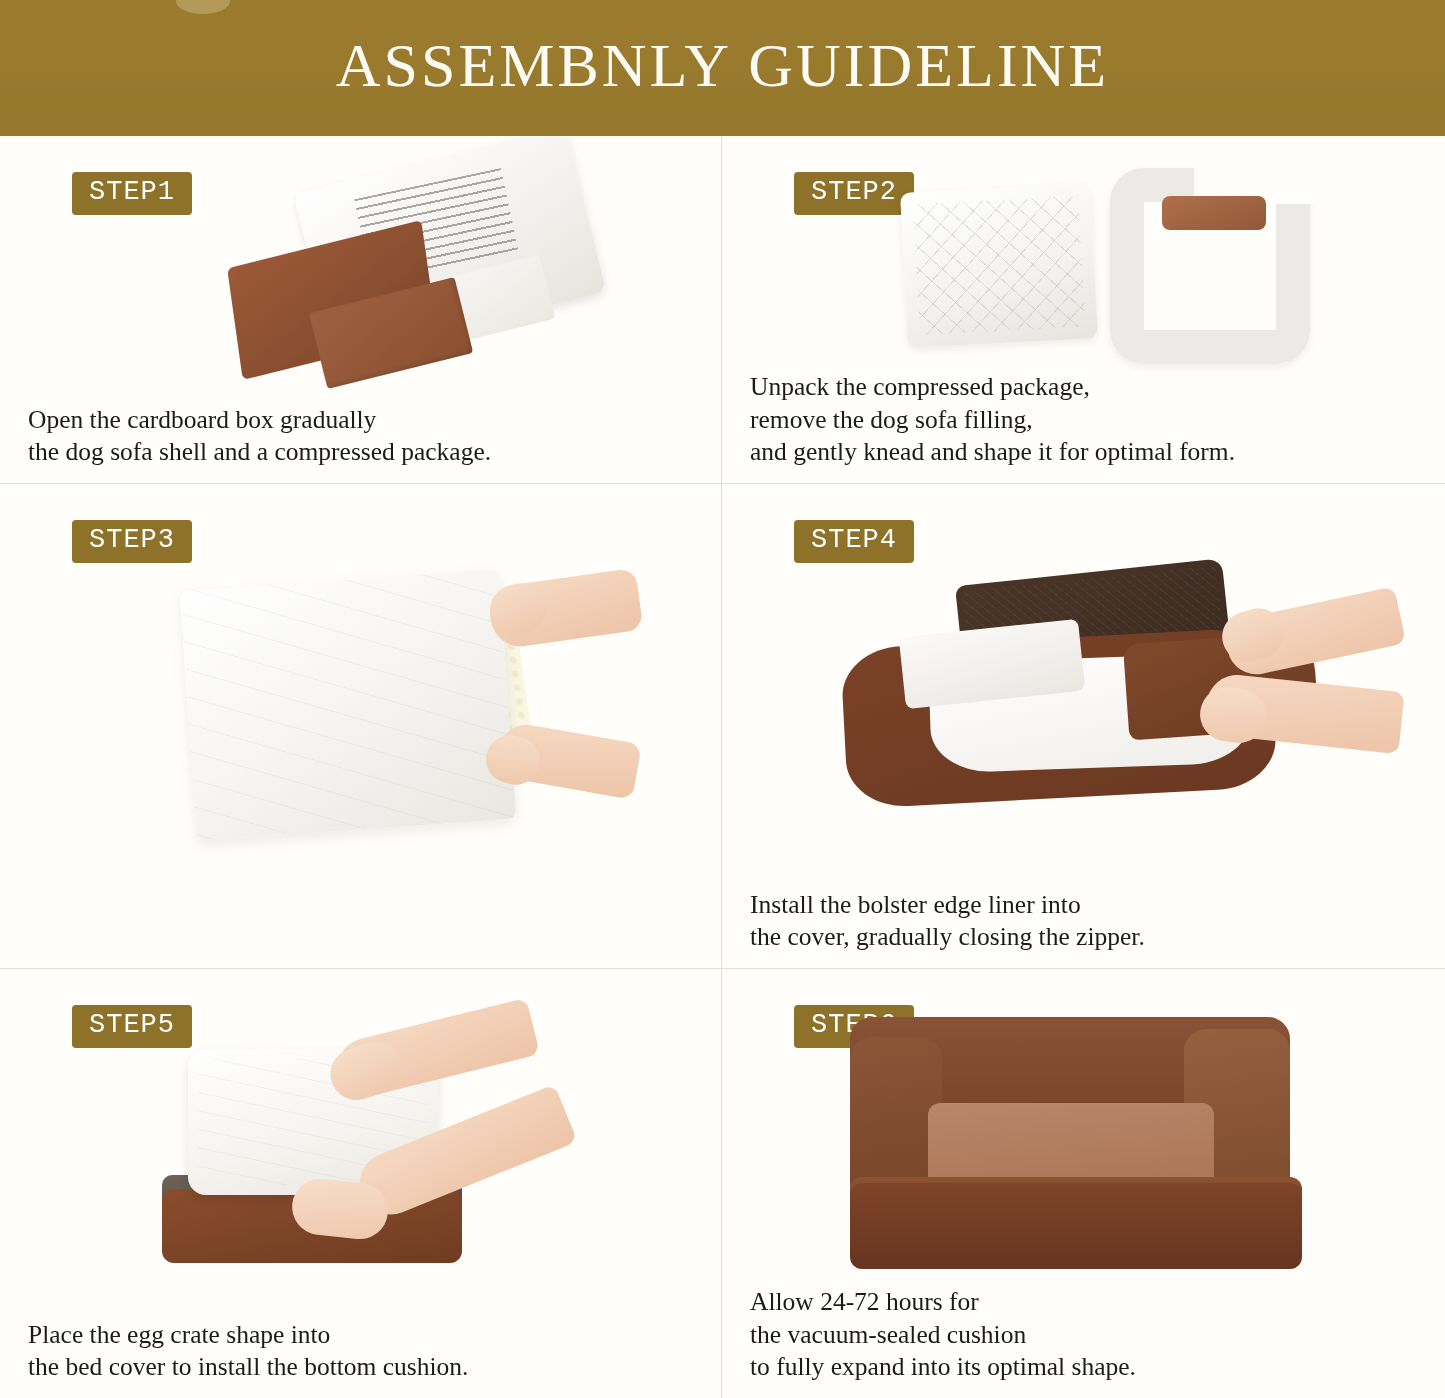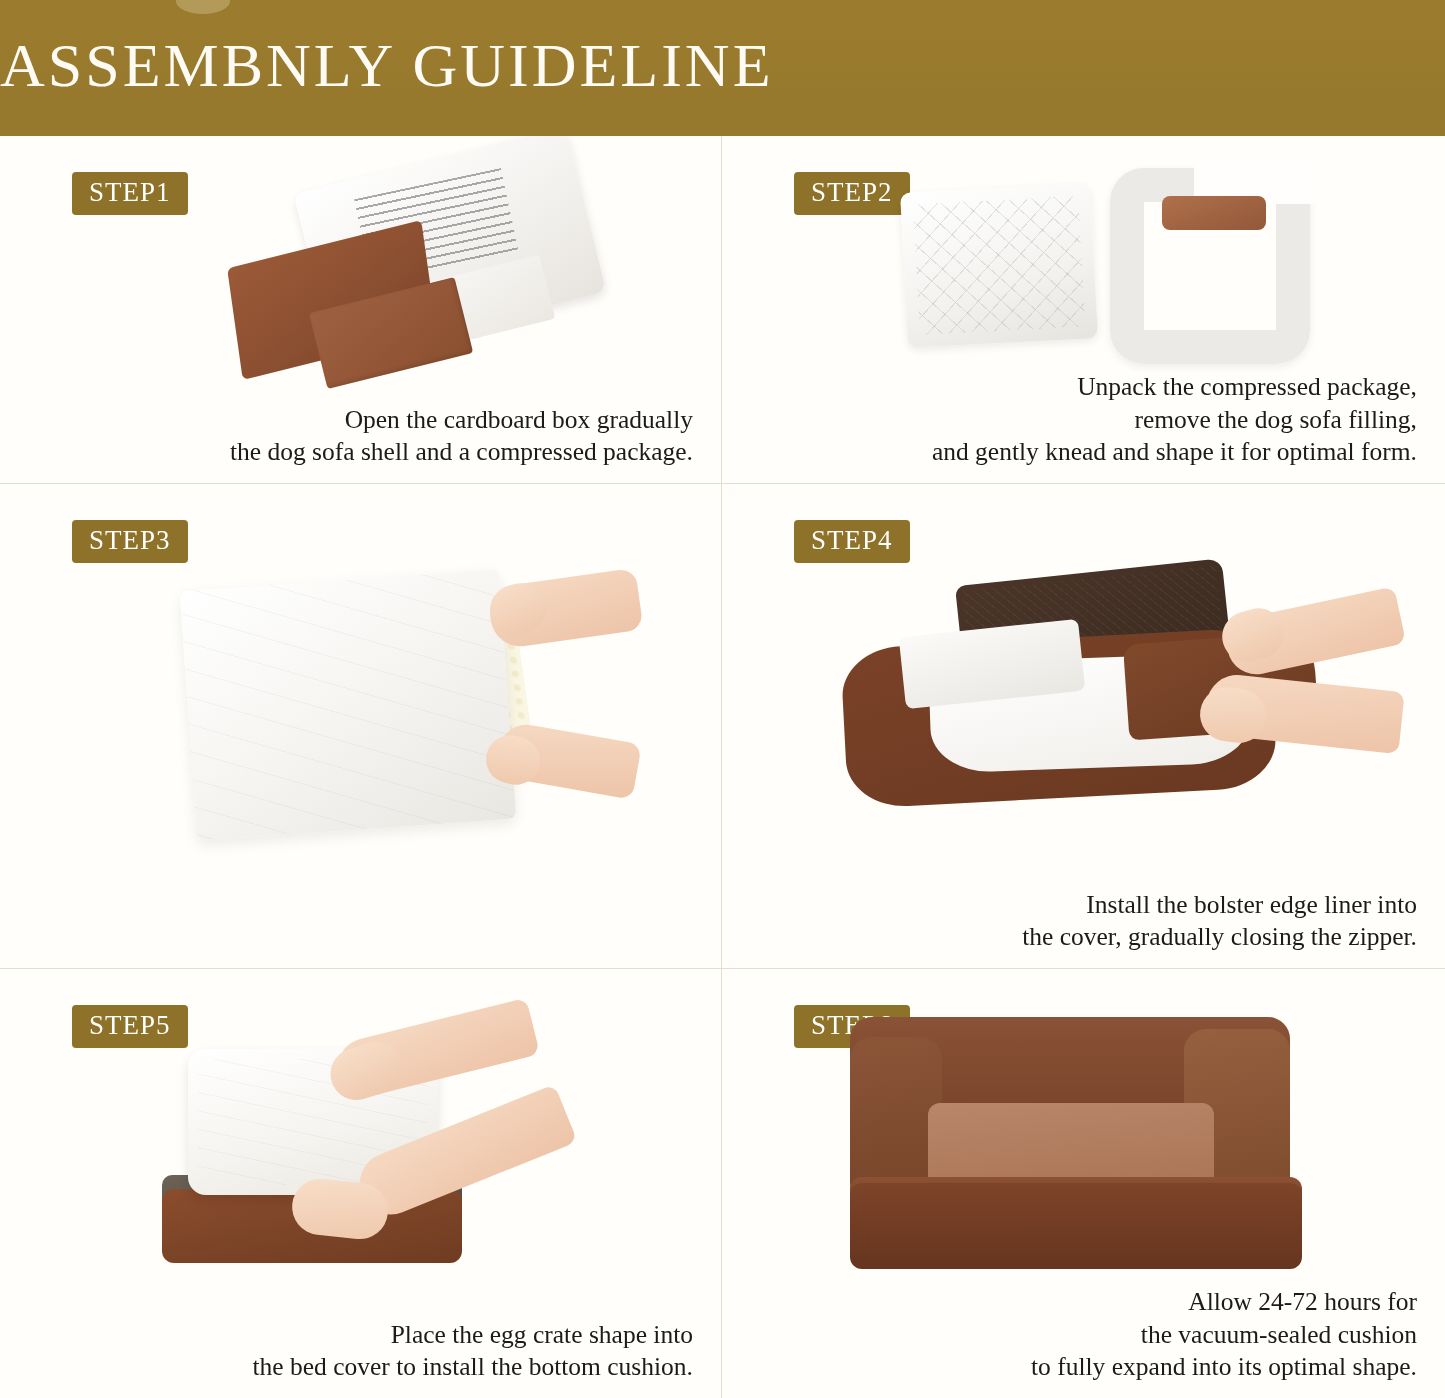--- a/index.html
+++ b/index.html
@@ -21,20 +21,21 @@
     background: #fffefb;
   }
 
   
   .header {
     height: 136px;
     background: #9a7b2e;
     background: linear-gradient(180deg, #9b7c2f 0%, #96782c 100%);
     display: flex;
     align-items: center;
+    justify-content: center;
     position: relative;
   }
   .header-title {
     font-family: "Liberation Serif", serif;
     font-size: 62px;
     letter-spacing: 3px;
     color: #fdfbf4;
     font-weight: normal;
     text-align: center;
     line-height: 1;
@@ -66,33 +67,33 @@
   }
   .cell.b-right { border-right: 1px solid #e2ddd0; }
   .cell.b-bottom { border-bottom: 1px solid #e2ddd0; }
 
   .step-badge {
     position: absolute;
     left: 72px;
     top: 36px;
     background: #8e7229;
     color: #fff;
-    font-family: Liberation Serif, serif;
+    font-family: Liberation Mono, monospace;
     font-size: 27px;
     letter-spacing: 1px;
     padding: 7px 17px 9px 17px;
     border-radius: 4px;
     line-height: 1;
   }
   .caption {
     position: absolute;
     left: 0;
     right: 0;
     bottom: 14px;
-    text-align: right;
+    text-align: left;
     font-family: "Liberation Serif", serif;
     font-size: 25.5px;
     line-height: 1.28;
     color: #1d1a17;
     padding: 0 28px;
     white-space: pre-line;
   }
   .art {
     position: absolute;
     left: 0; right: 0;

